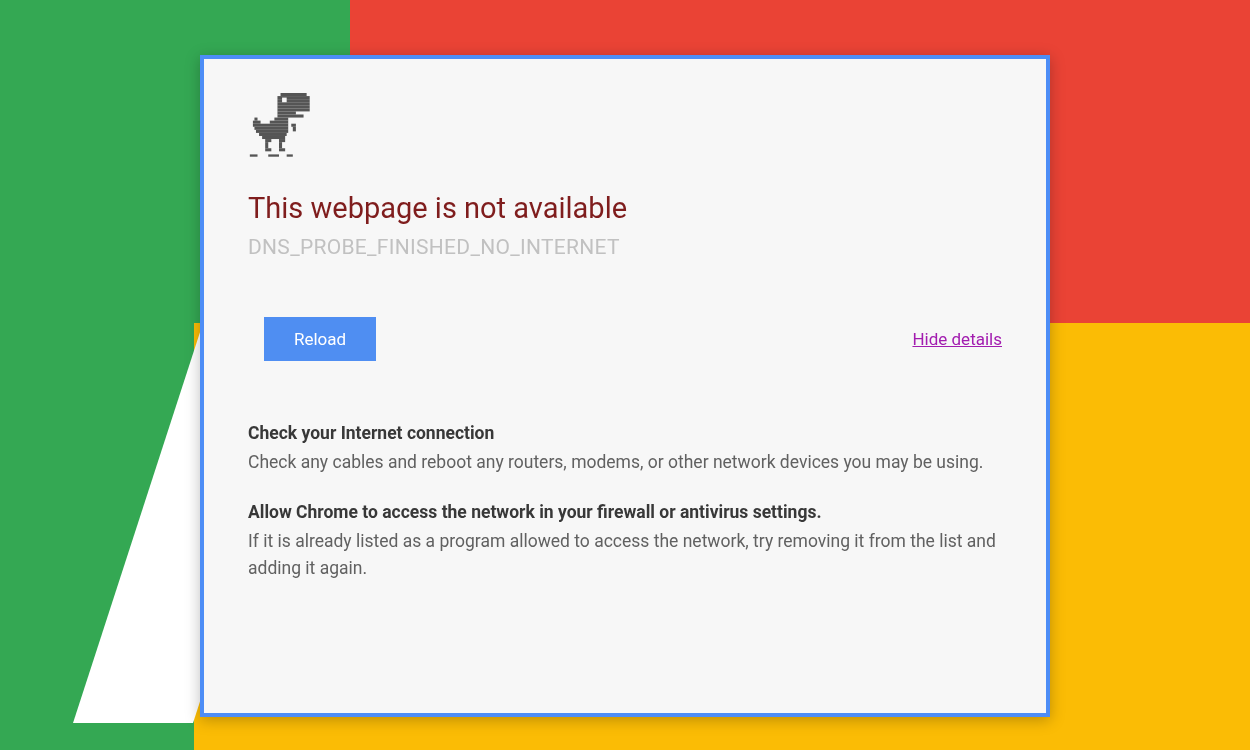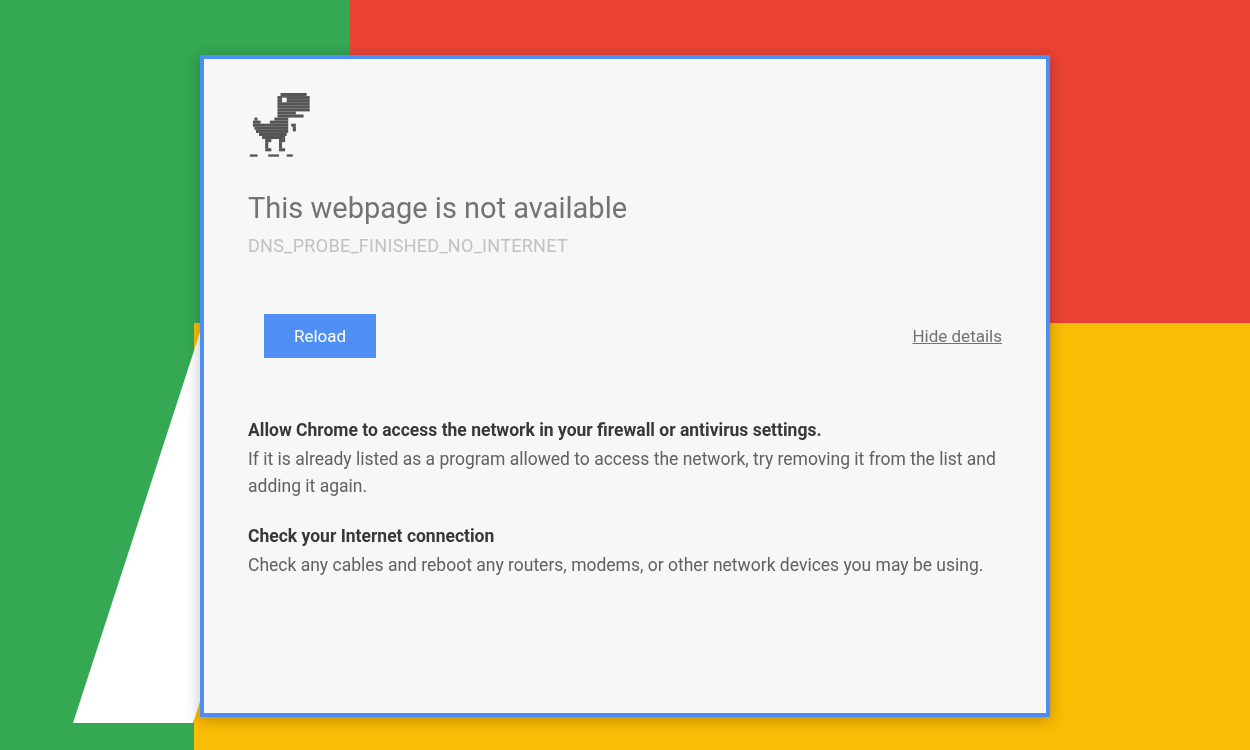--- a/index.html
+++ b/index.html
@@ -81,25 +81,25 @@
     .dino-wrap {
       margin-bottom: 32px;
     }
     .dino-icon {
       display: block;
     }
 
     .title {
       font-size: 29px;
       font-weight: 400;
-      color: #737373;
+      color: #7f1d1d;
       margin-bottom: 10px;
     }
     .error-code {
-      font-size: 18px;
+      font-size: 21px;
       color: #c1c1c1;
       letter-spacing: 0.3px;
       margin-bottom: 58px;
     }
 
     .action-row {
       display: flex;
       justify-content: space-between;
       align-items: center;
       margin-bottom: 62px;
@@ -109,21 +109,21 @@
       color: #fff;
       border: none;
       font-size: 17px;
       padding: 12px 30px;
       cursor: pointer;
       font-family: inherit;
       margin-left: 16px;
     }
     .hide-details {
       font-size: 17px;
-      color: #737373;
+      color: #a21caf;
       text-decoration: underline;
       cursor: pointer;
     }
 
     .detail-block {
       margin-bottom: 26px;
     }
     .detail-heading {
       font-size: 17.5px;
       font-weight: 700;
@@ -197,22 +197,22 @@
 
   <h1 class="title">This webpage is not available</h1>
   <div class="error-code">DNS_PROBE_FINISHED_NO_INTERNET</div>
 
   <div class="action-row">
     <button class="reload-btn">Reload</button>
     <a class="hide-details">Hide details</a>
   </div>
 
   <div class="detail-block">
+    <div class="detail-heading">Check your Internet connection</div>
+    <div class="detail-body">Check any cables and reboot any routers, modems, or other network devices you may be using.</div>
+  </div>
+
+  <div class="detail-block">
     <div class="detail-heading">Allow Chrome to access the network in your firewall or antivirus settings.</div>
     <div class="detail-body">If it is already listed as a program allowed to access the network, try removing it from the list and adding it again.</div>
   </div>
 
-  <div class="detail-block">
-    <div class="detail-heading">Check your Internet connection</div>
-    <div class="detail-body">Check any cables and reboot any routers, modems, or other network devices you may be using.</div>
-  </div>
-
 </div>
 
 </body></html>

